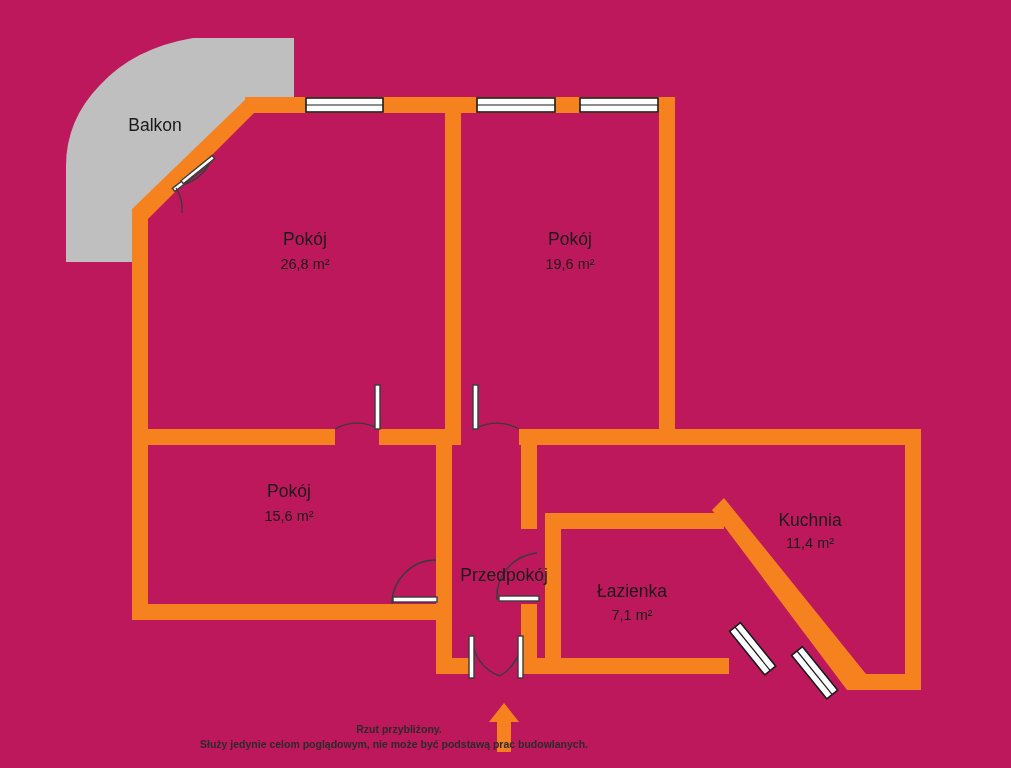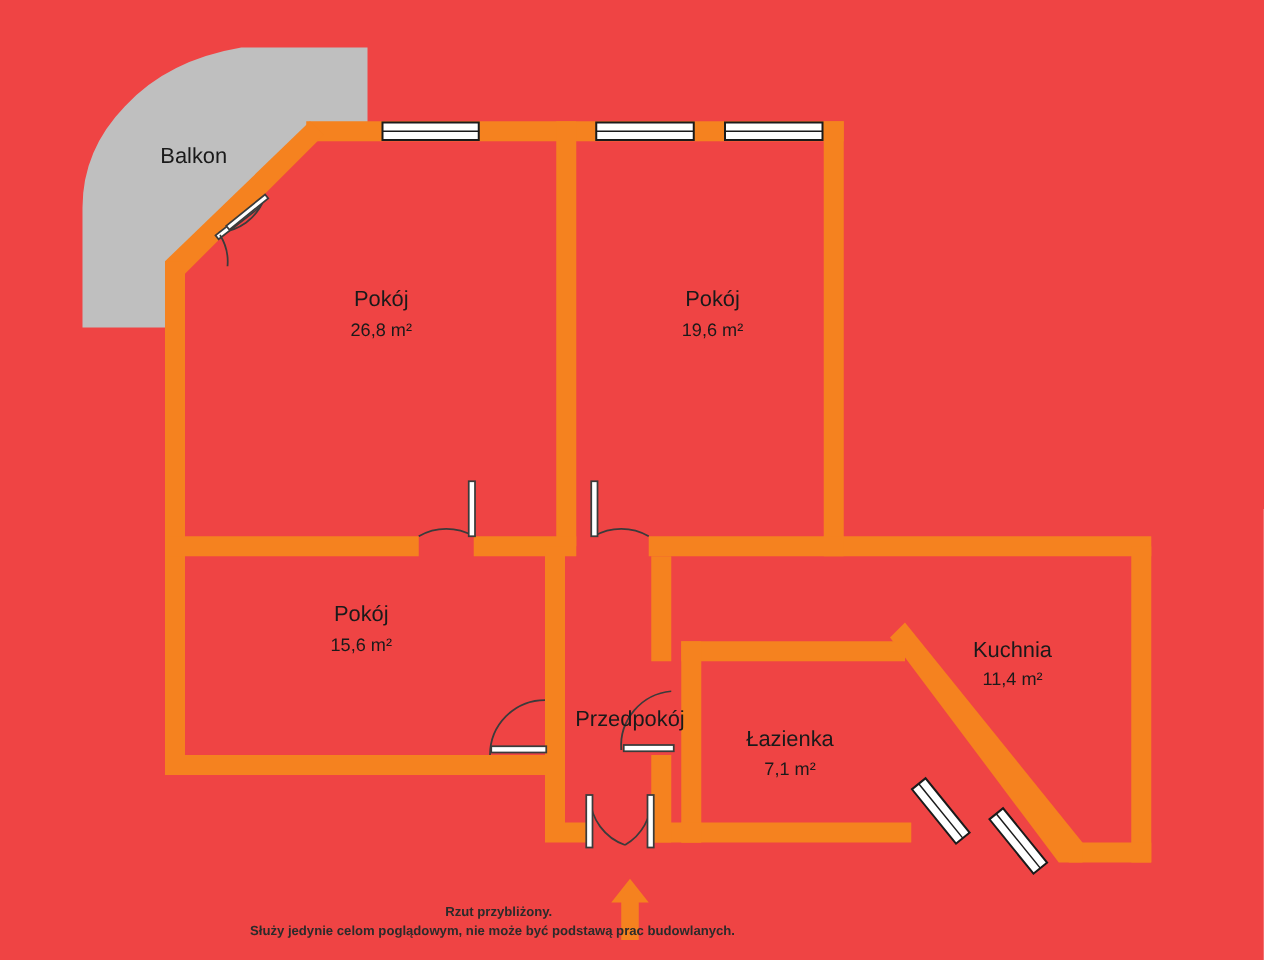--- a/index.html
+++ b/index.html
@@ -12,21 +12,21 @@
     width: 1011px;
     height: 768px;
     font-family: "Liberation Sans", sans-serif;
     overflow: hidden;
     position: relative;
   }
   #floorplan-root {
     position: relative;
     width: 1011px;
     height: 768px;
-    background: #ef4444;
+    background: #be185d;
   }
   svg#plan-svg {
     position: absolute;
     left: 0;
     top: 0;
     width: 1011px;
     height: 768px;
     display: block;
   }
   .room-label-name {

